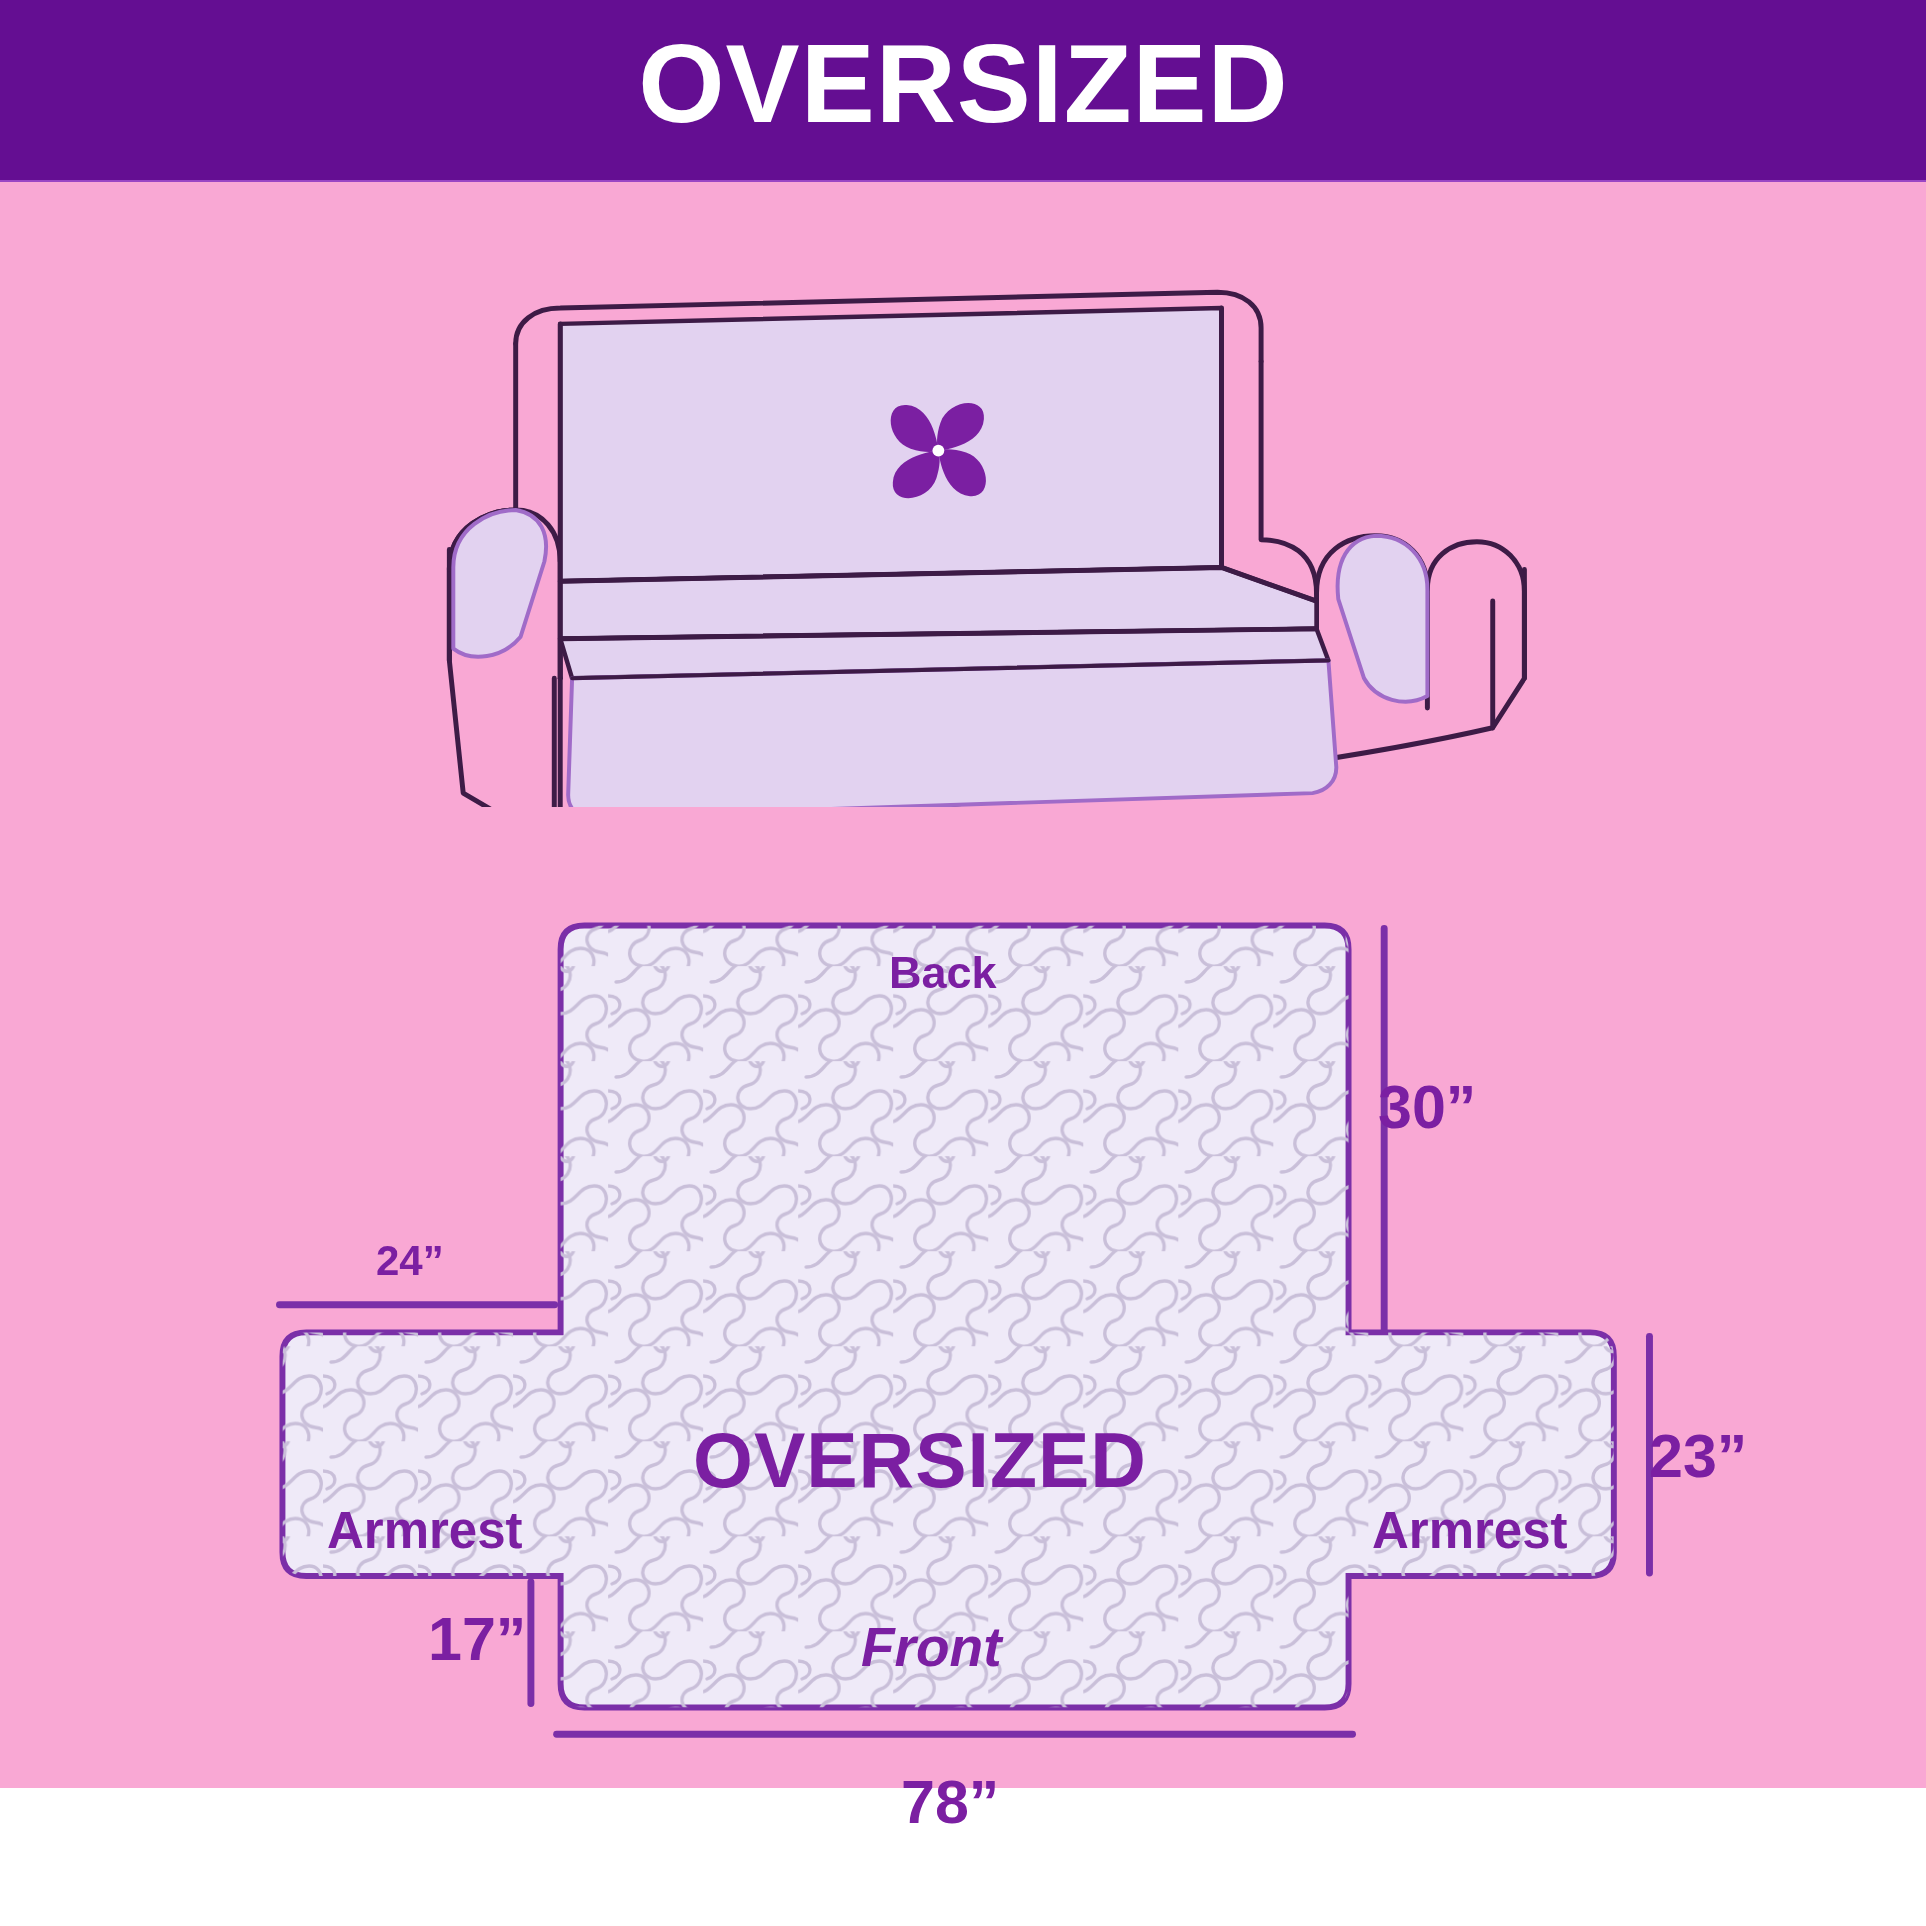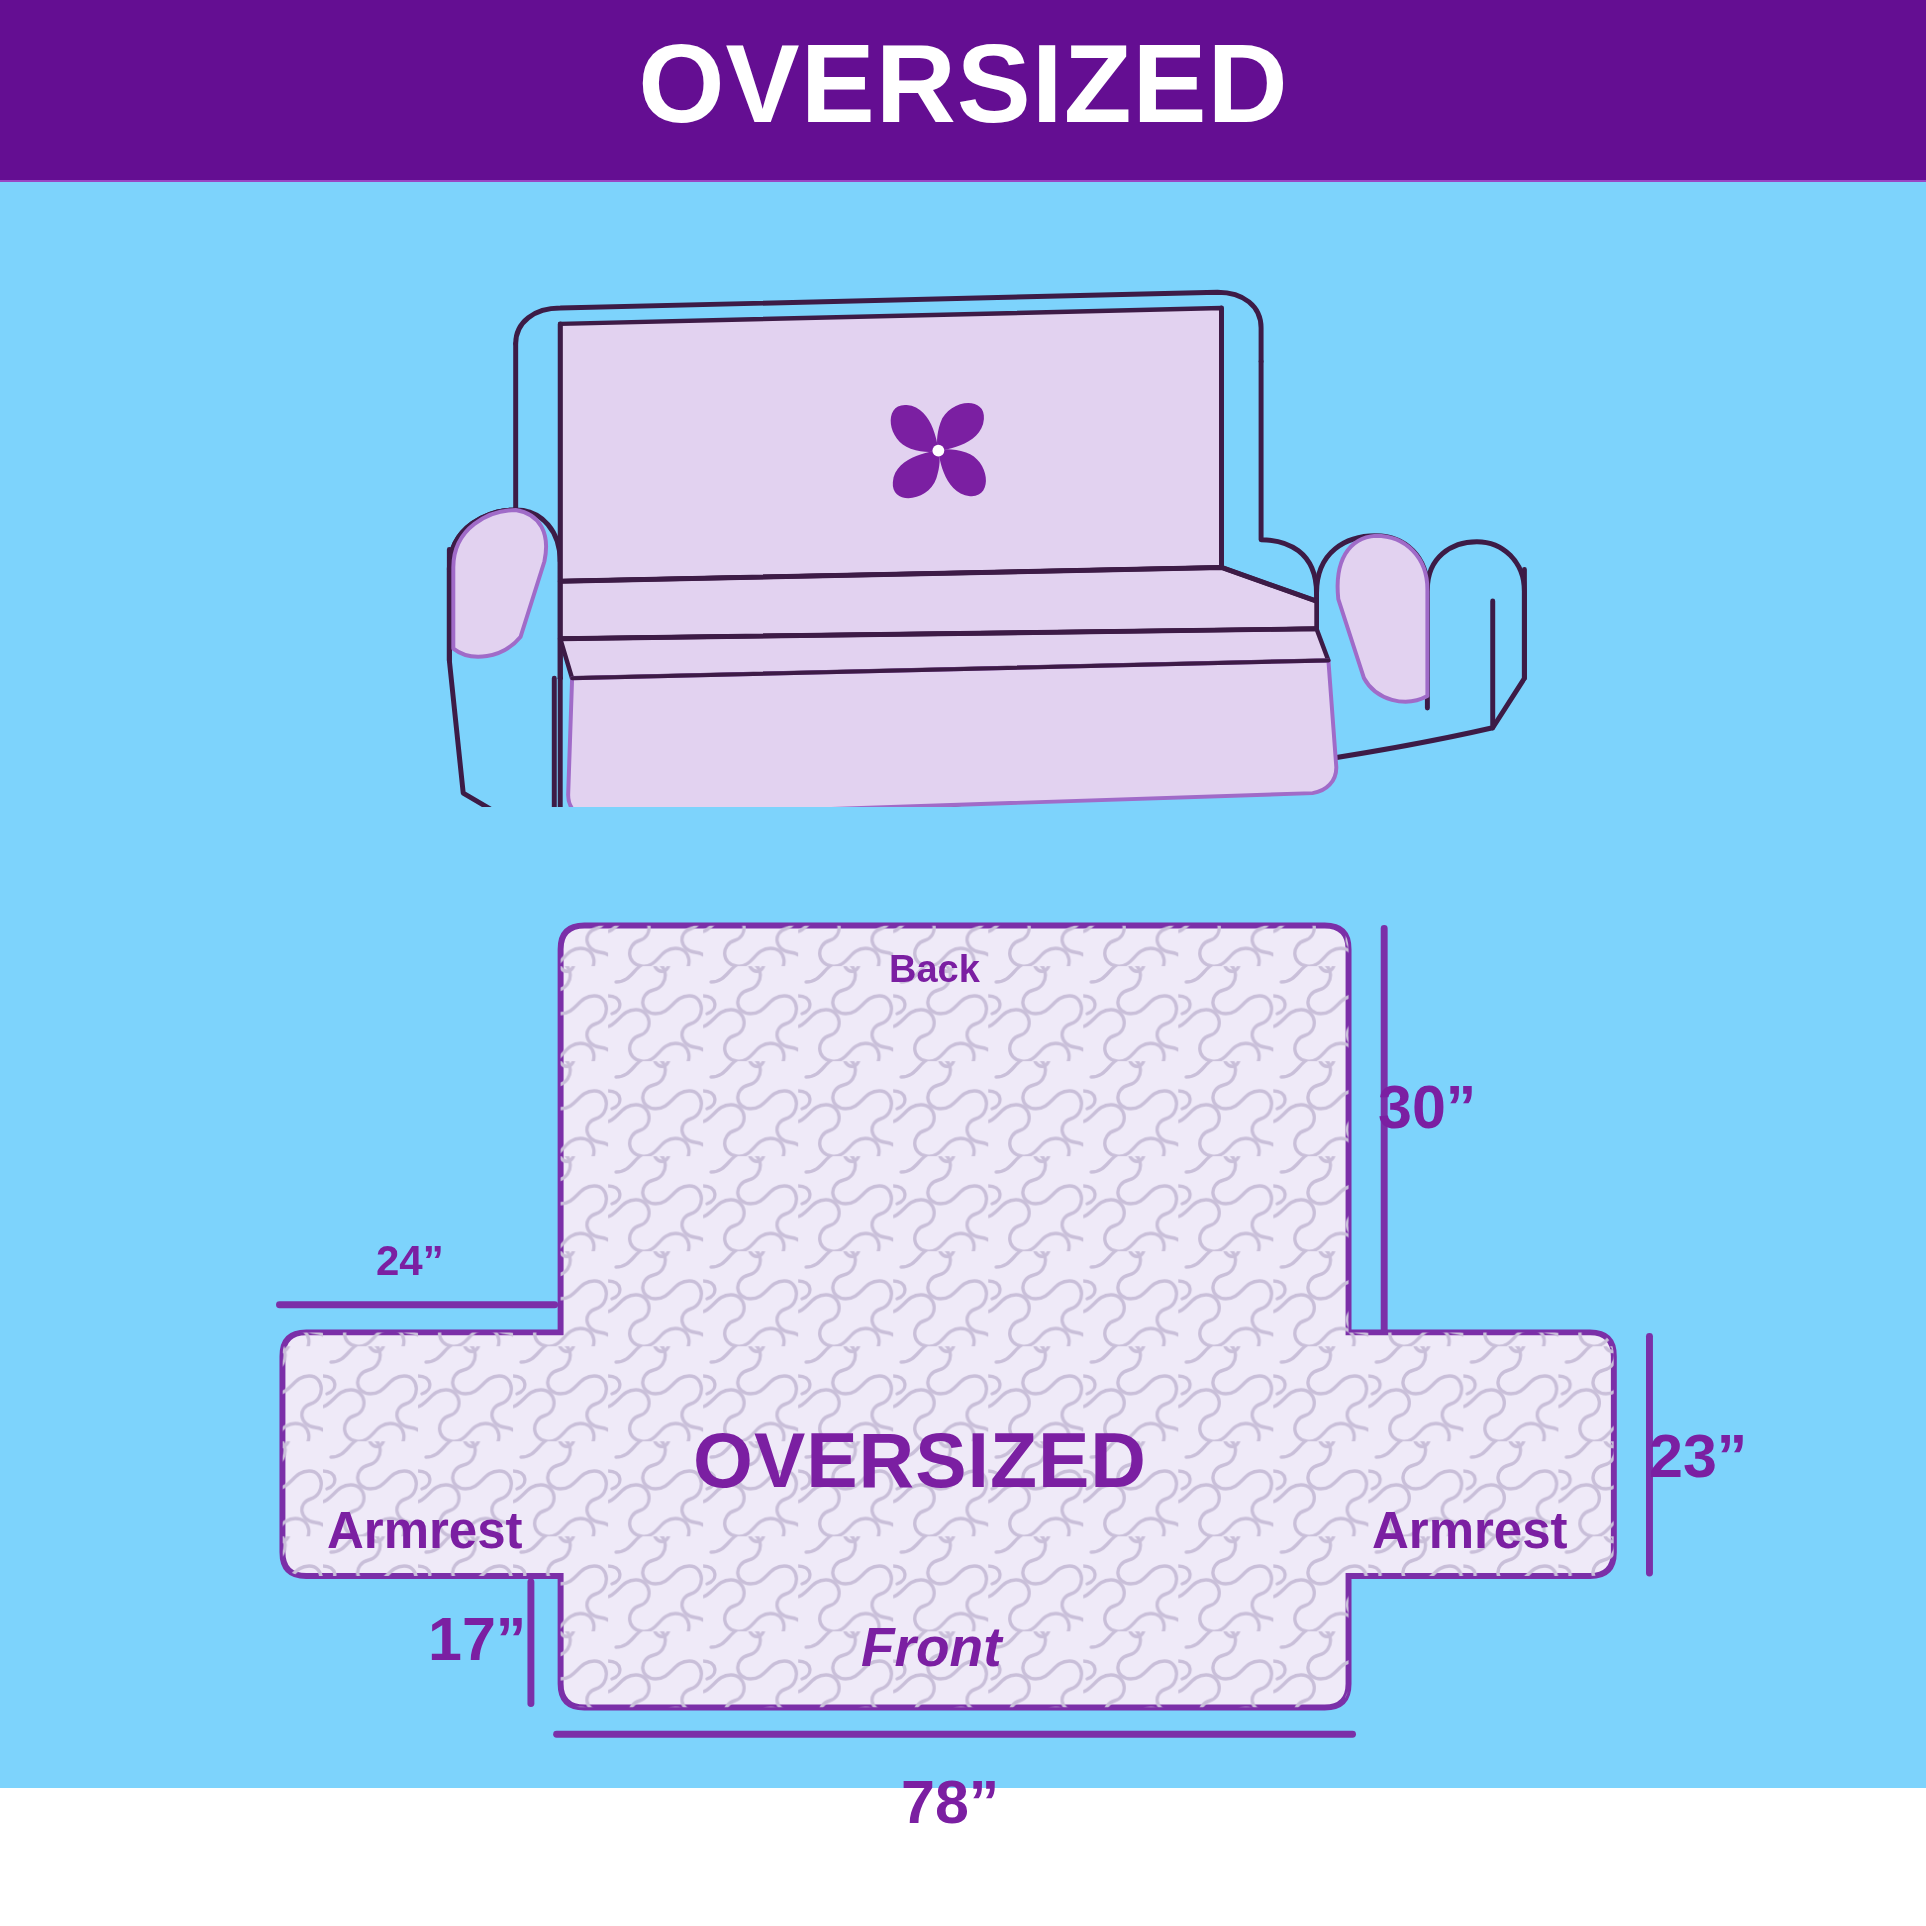--- a/index.html
+++ b/index.html
@@ -12,21 +12,21 @@
     height: 1927px;
     font-family: "Liberation Sans", sans-serif;
     overflow: hidden;
     position: relative;
   }
 
   #page {
     position: relative;
     width: 1927px;
     height: 1788px;
-    background: #7dd3fc;
+    background: #f9a8d4;
   }
 
   
   #header-banner {
     position: absolute;
     left: 0;
     top: 0;
     width: 1927px;
     height: 180px;
     background: #640E92;
@@ -70,21 +70,21 @@
   }
   #cover-diagram svg { display: block; }
 
   .diagram-label {
     position: absolute;
     color: #7B1FA2;
     font-weight: bold;
     white-space: nowrap;
     line-height: 1;
   }
-  .lbl-back      { left: 889px;  top: 950px;  font-size: 38px; }
+  .lbl-back      { left: 889px;  top: 950px;  font-size: 45px; }
   .lbl-oversized { left: 693px;  top: 1422px; font-size: 77px; letter-spacing: 1px; }
   .lbl-armrest-l { left: 327px;  top: 1505px; font-size: 51px; }
   .lbl-armrest-r { left: 1372px; top: 1505px; font-size: 51px; }
   .lbl-front     { left: 861px;  top: 1620px; font-size: 55px; font-style: italic; }
   .lbl-40        { left: 1378px; top: 1077px; font-size: 61px; }
   .lbl-23        { left: 1649px; top: 1426px; font-size: 61px; }
   .lbl-24        { left: 376px;  top: 1240px; font-size: 42px; }
   .lbl-13        { left: 428px;  top: 1609px; font-size: 61px; }
   .lbl-78        { left: 901px;  top: 1735px; font-size: 61px; margin-top: 37px; }
 </style>

